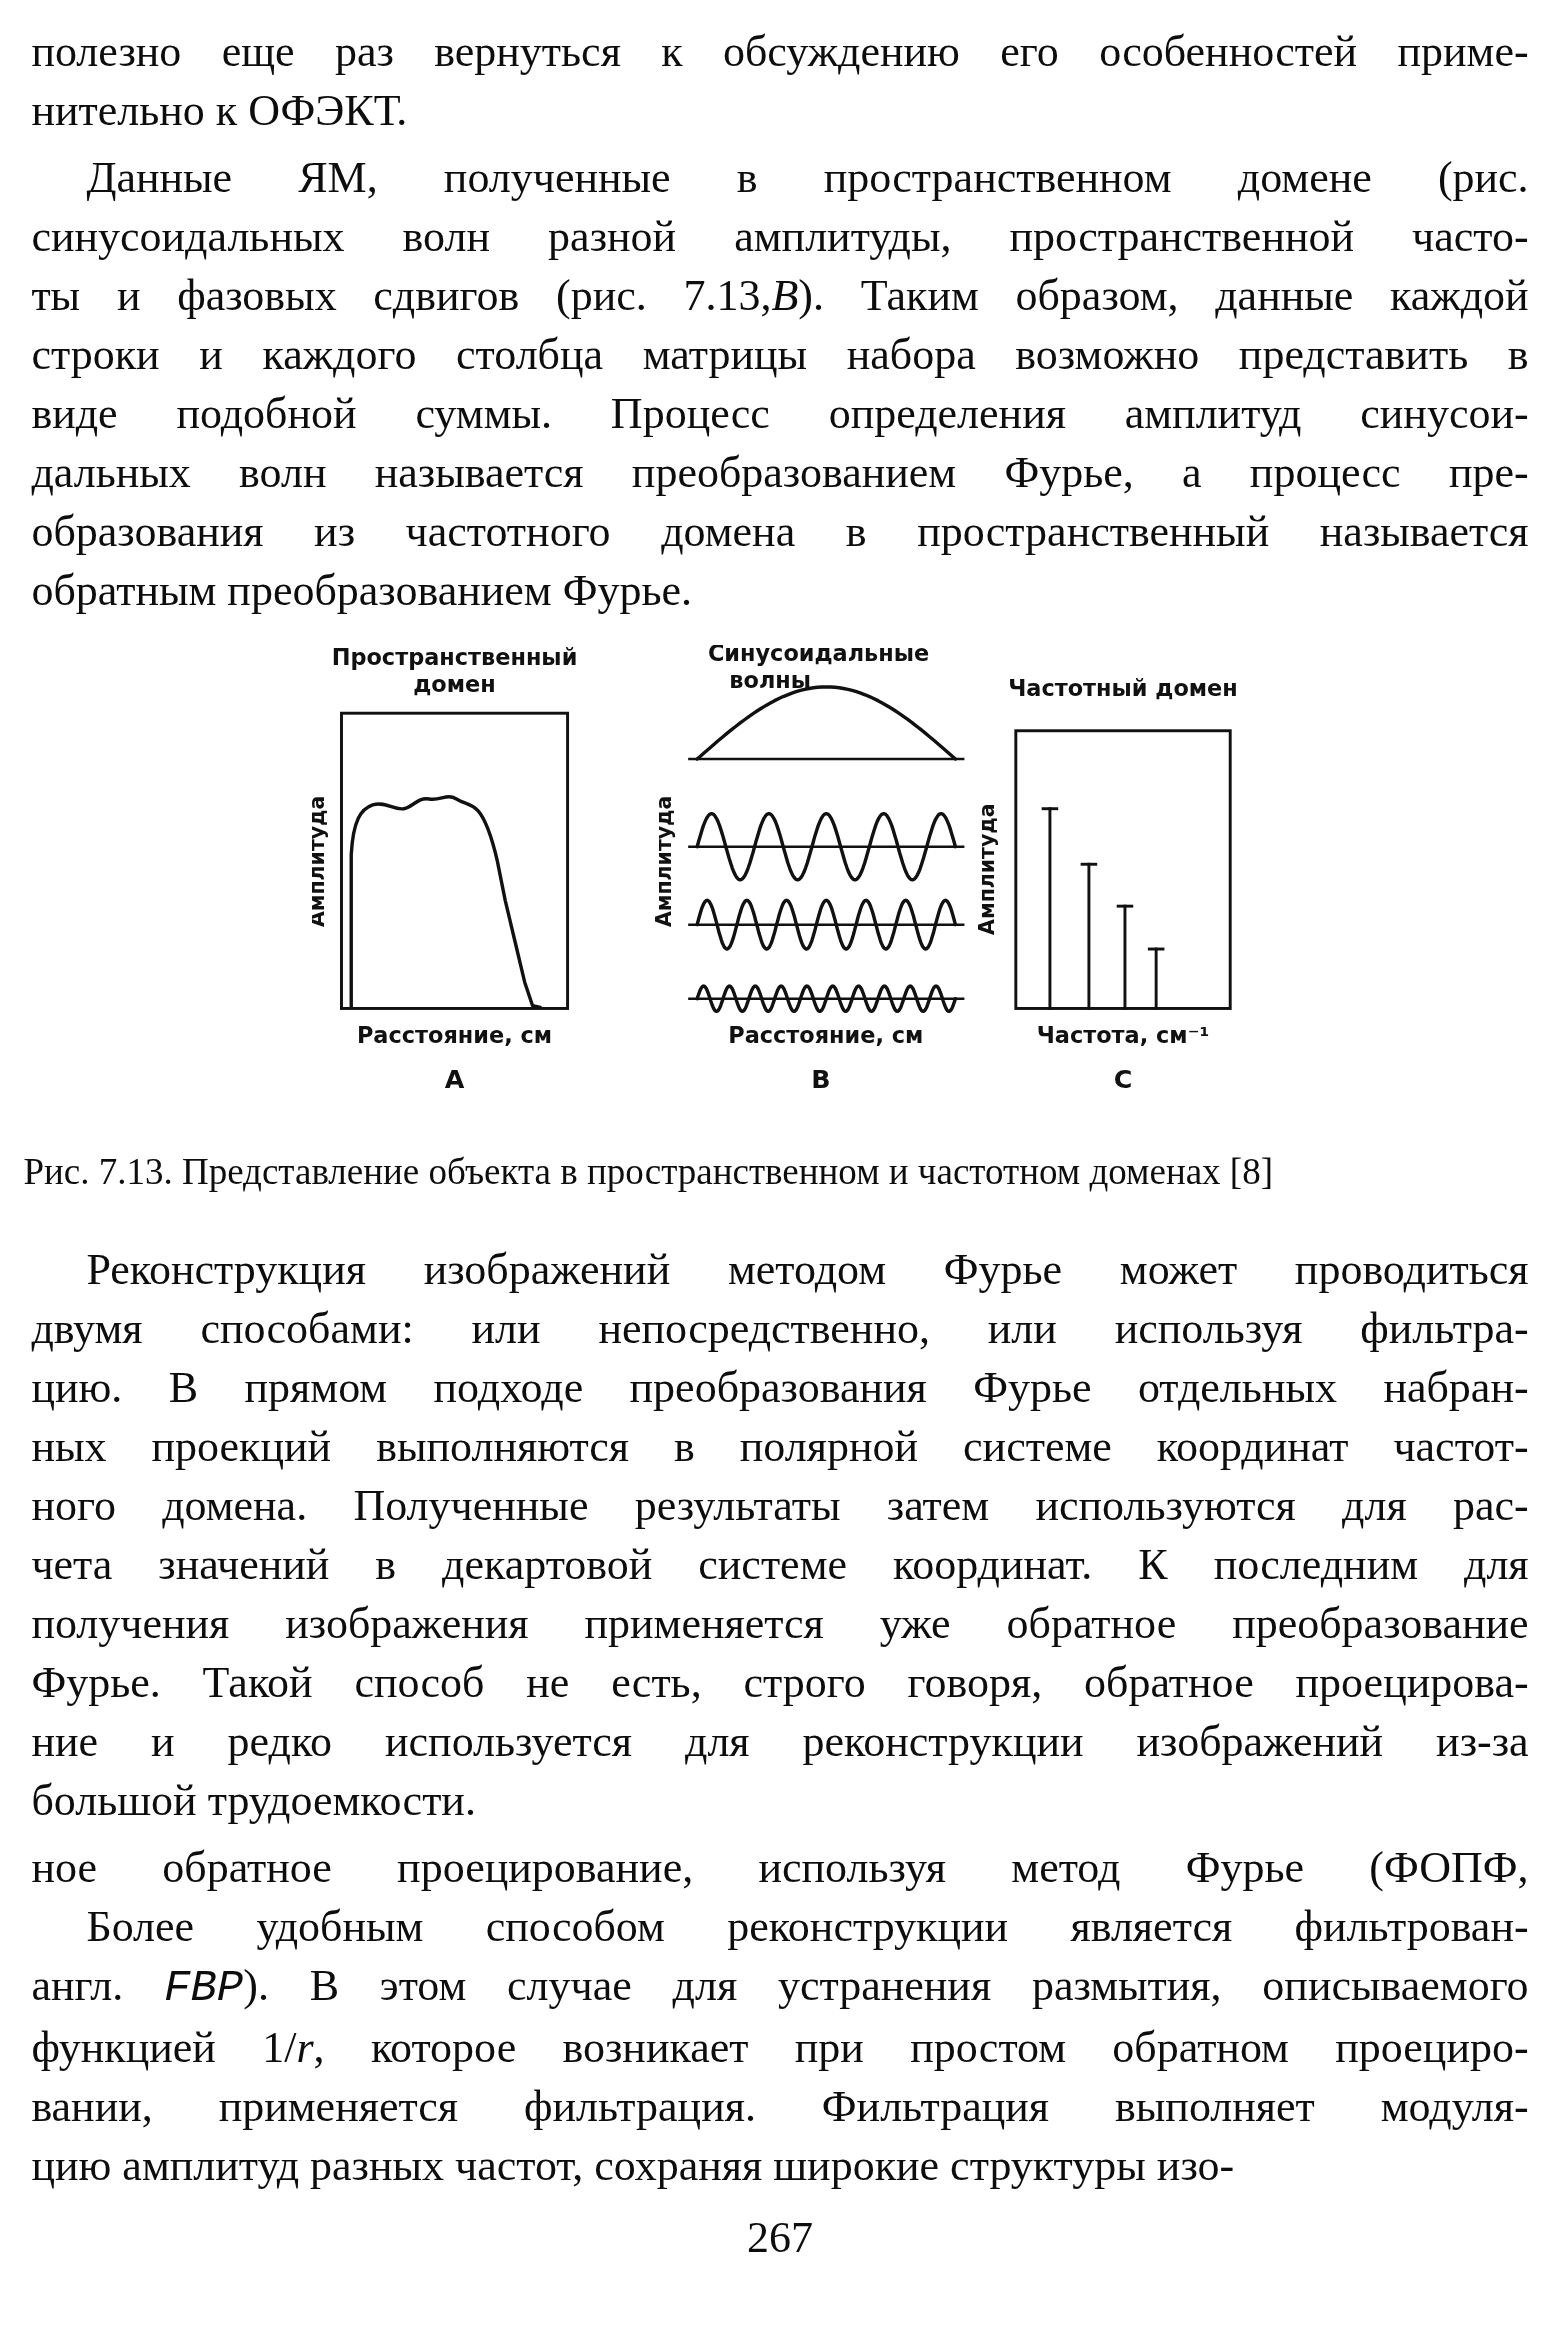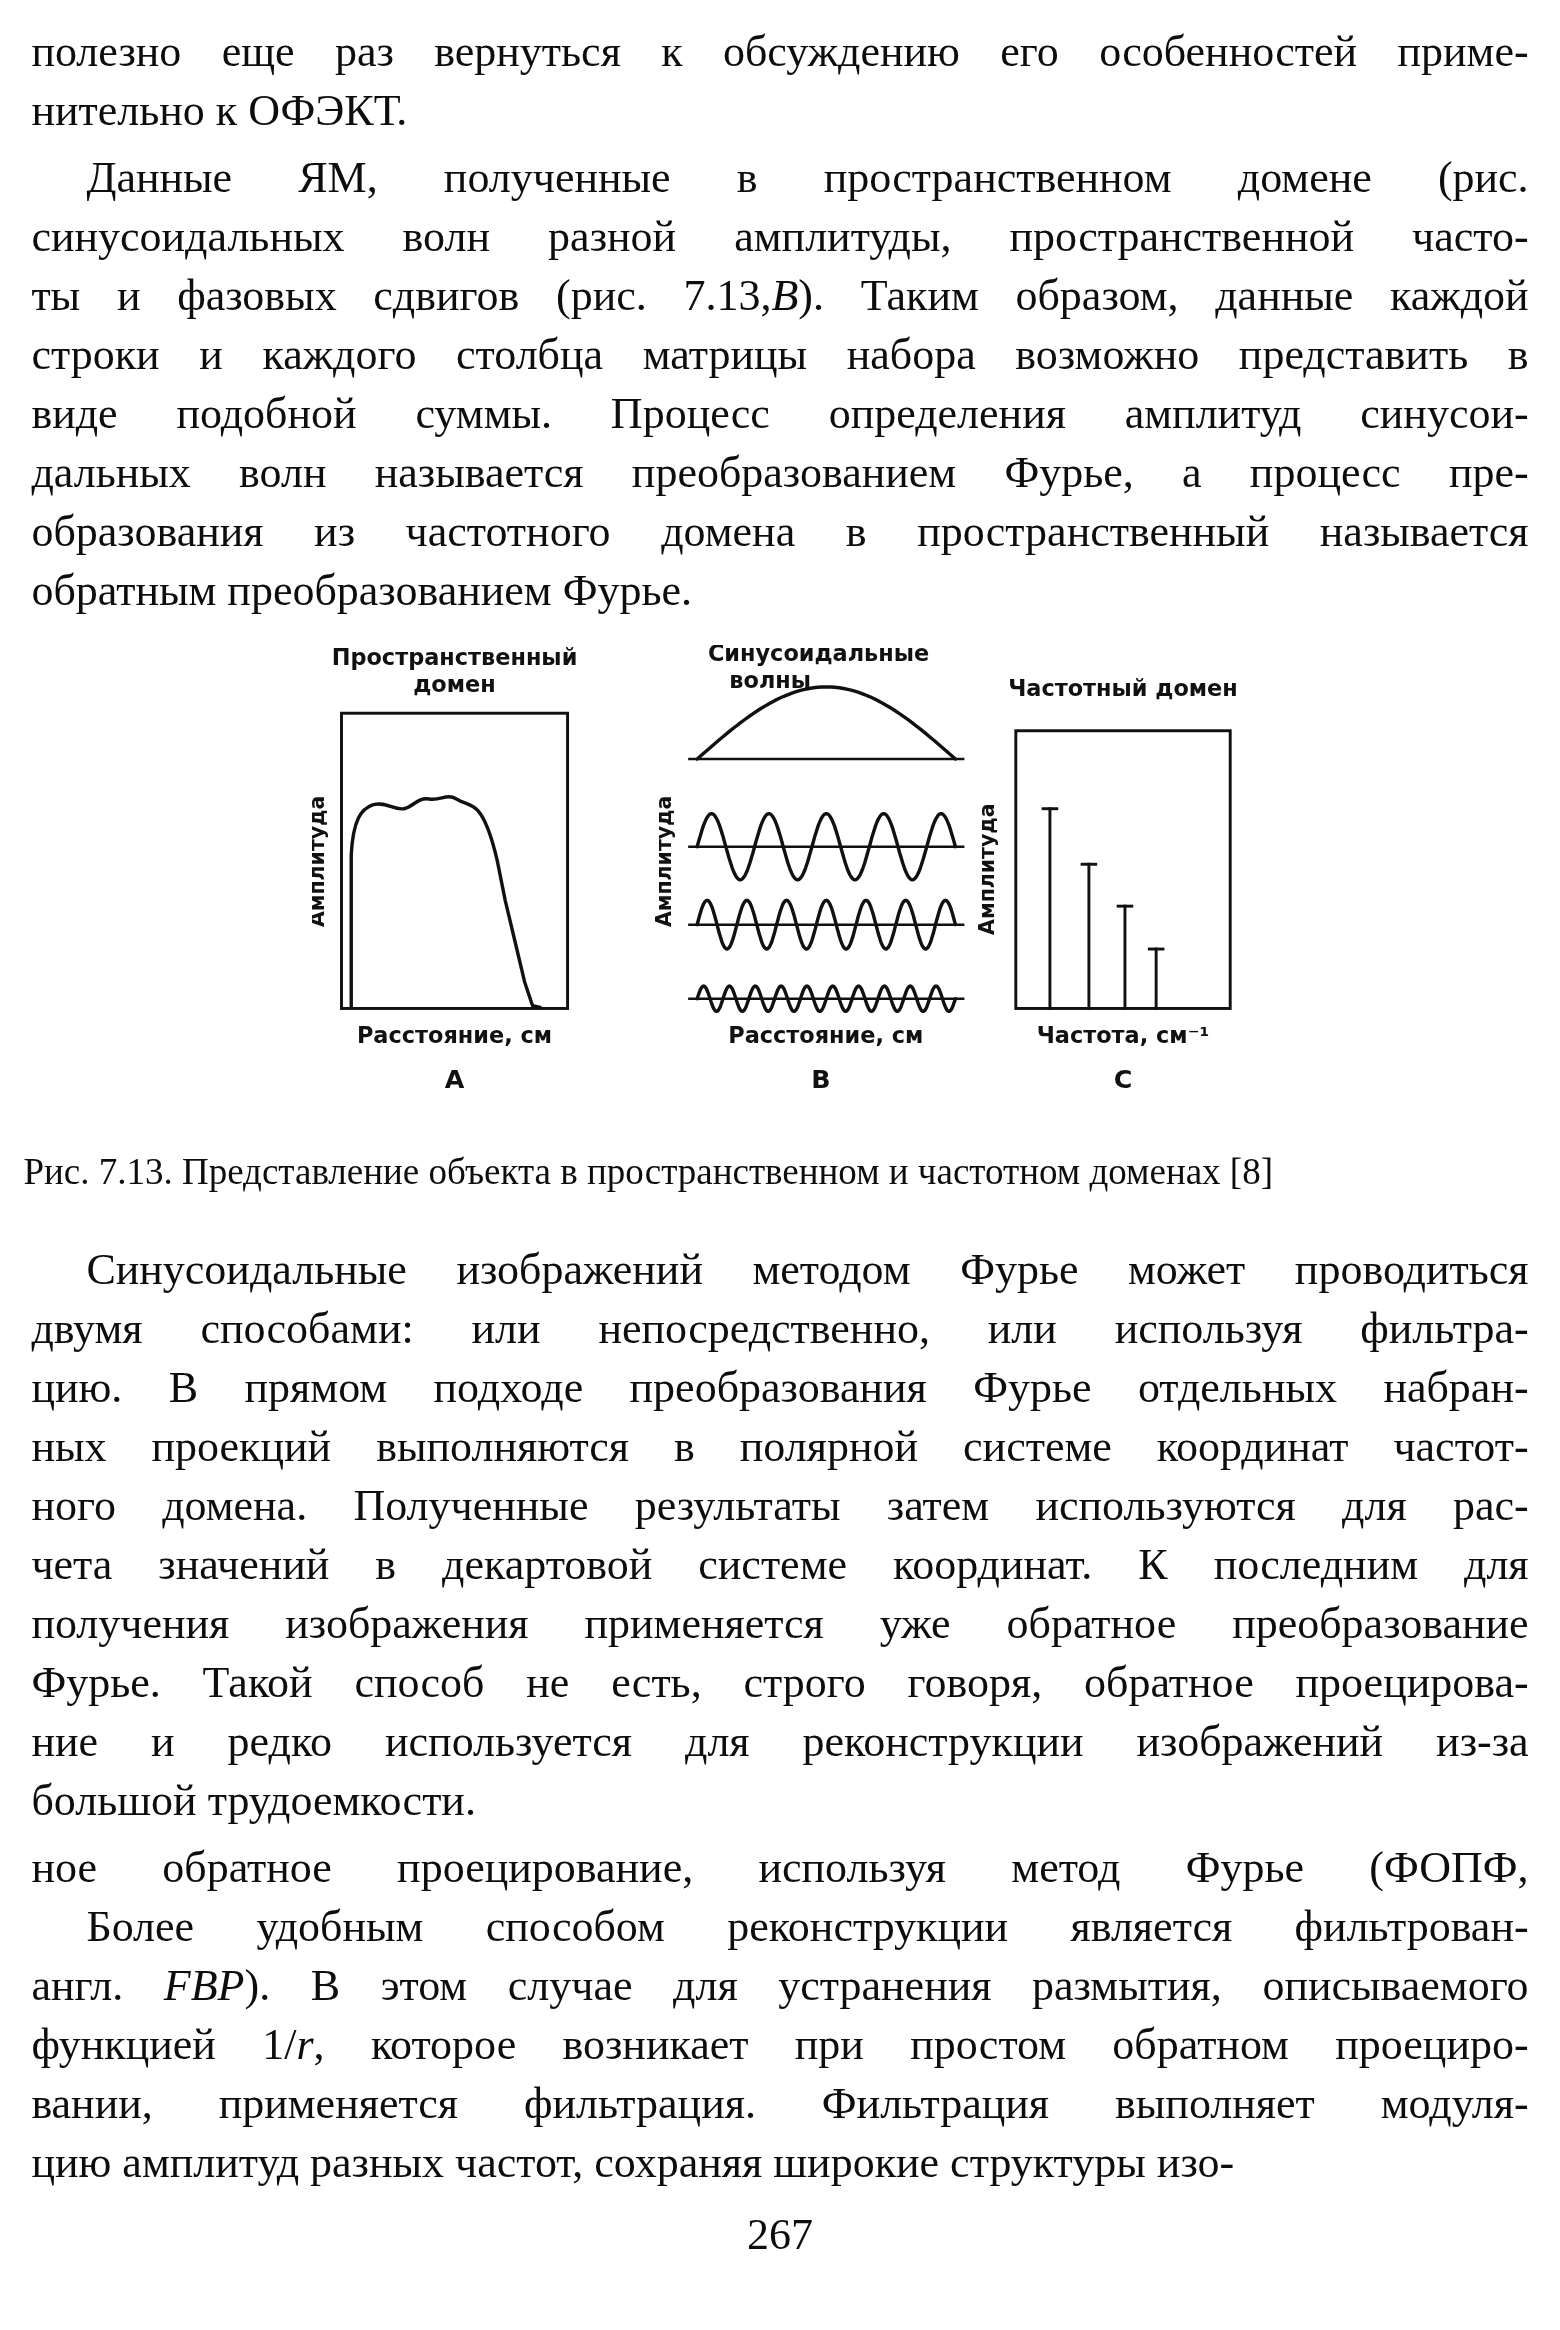--- a/index.html
+++ b/index.html
@@ -107,35 +107,35 @@
         <text class="t-y" text-anchor="middle" transform="rotate(-90 700 230)" x="700" y="230">Амплитуда</text>
         <text class="t-axis" text-anchor="middle" x="832" y="408">Частота, см⁻¹</text>
         <text class="t-letter" text-anchor="middle" x="832" y="455">С</text>
       </g>
     </svg>
   </figure>
 
   <div class="caption">Рис. 7.13. Представление объекта в пространственном и частотном доменах [8]</div>
 
   <div class="para para3">
-      <div class="pline ind"><span>Синусоидальные изображений методом Фурье может проводиться</span></div>
+      <div class="pline ind"><span>Реконструкция изображений методом Фурье может проводиться</span></div>
       <div class="pline"><span>двумя способами: или непосредственно, или используя фильтра-</span></div>
       <div class="pline"><span>цию. В прямом подходе преобразования Фурье отдельных набран-</span></div>
       <div class="pline"><span>ных проекций выполняются в полярной системе координат частот-</span></div>
       <div class="pline"><span>ного домена. Полученные результаты затем используются для рас-</span></div>
       <div class="pline"><span>чета значений в декартовой системе координат. К последним для</span></div>
       <div class="pline"><span>получения изображения применяется уже обратное преобразование</span></div>
       <div class="pline"><span>Фурье. Такой способ не есть, строго говоря, обратное проецирова-</span></div>
       <div class="pline"><span>ние и редко используется для реконструкции изображений из-за</span></div>
       <div class="pline last"><span>большой трудоемкости.</span></div>
     </div>
   <div class="para">
       <div class="pline"><span>ное обратное проецирование, используя метод Фурье (ФОПФ,</span></div>
       <div class="pline ind"><span>Более удобным способом реконструкции является фильтрован-</span></div>
-      <div class="pline"><span>англ. </span><span style="font-style: italic;">FBP</span><span>). В этом случае для устранения размытия, описываемого</span></div>
+      <div class="pline"><span>англ. </span><span style="font-style: italic; font-family: Liberation Mono, monospace;">FBP</span><span>). В этом случае для устранения размытия, описываемого</span></div>
       <div class="pline"><span>функцией 1/</span><span style="font-style: italic;">r</span><span>, которое возникает при простом обратном проециро-</span></div>
       <div class="pline"><span>вании, применяется фильтрация. Фильтрация выполняет модуля-</span></div>
       <div class="pline last"><span>цию амплитуд разных частот, сохраняя широкие структуры изо-</span></div>
     </div>
 
   <div class="pagenum">267</div>
 </div>
 
 
 </body></html>

